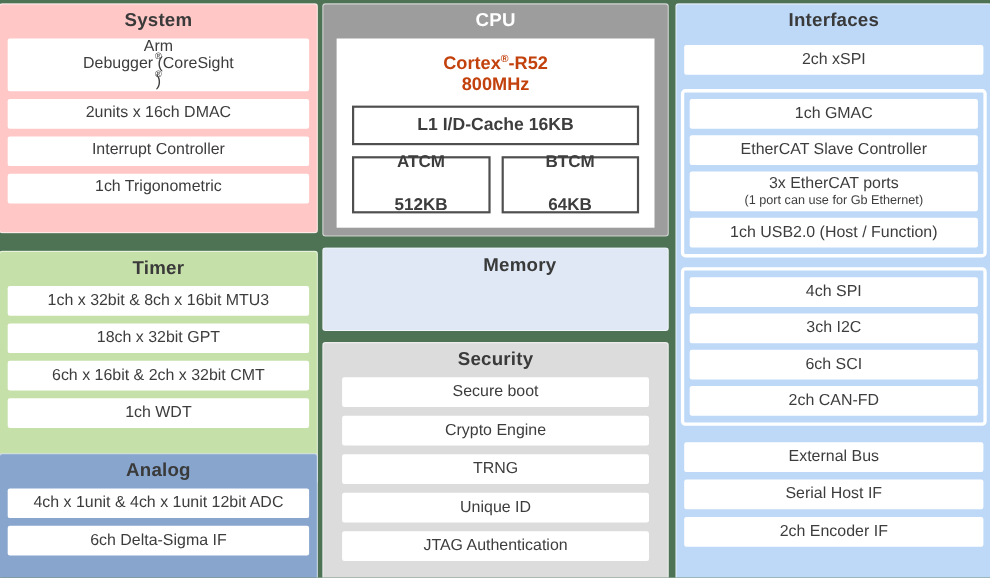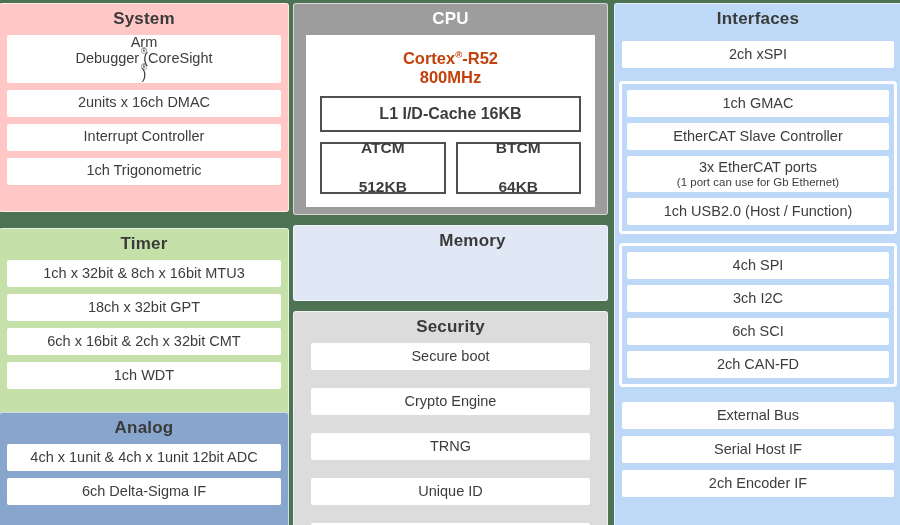--- a/index.html
+++ b/index.html
@@ -73,21 +73,21 @@
   .cpu-tcm{
     flex:1;
     border:2px solid #4f4f4f;
     height:48px;
     display:flex;flex-direction:column;align-items:center;justify-content:center;
     font-weight:bold;font-size:15.5px;color:#3d3d3d;line-height:1.2;gap:20px;
   }
   #memory{left:293px;top:225px;width:315px;height:76px;background:#dfe8f4;padding-left:44px;}
   #memory .bar{margin:1px 8px 0;}
   #security{left:293px;top:311px;width:315px;height:216px;background:#dcdcdc;}
-  #security .bar{margin:0 17px 18px;text-align:center;}
+  #security .bar{margin:0 17px 8px;text-align:center;}
 
   
   #interfaces{left:614px;top:3px;width:288px;height:524px;background:#bed9f8;}
   #interfaces .bar{height:27px;box-sizing:border-box;}
   .if-xspi{margin:6px 7px 0;}
   .if-group{
     margin:13px 4px 0;
     border:3px solid #ffffff;
     border-radius:4px;
     padding:6px 5px 0;

